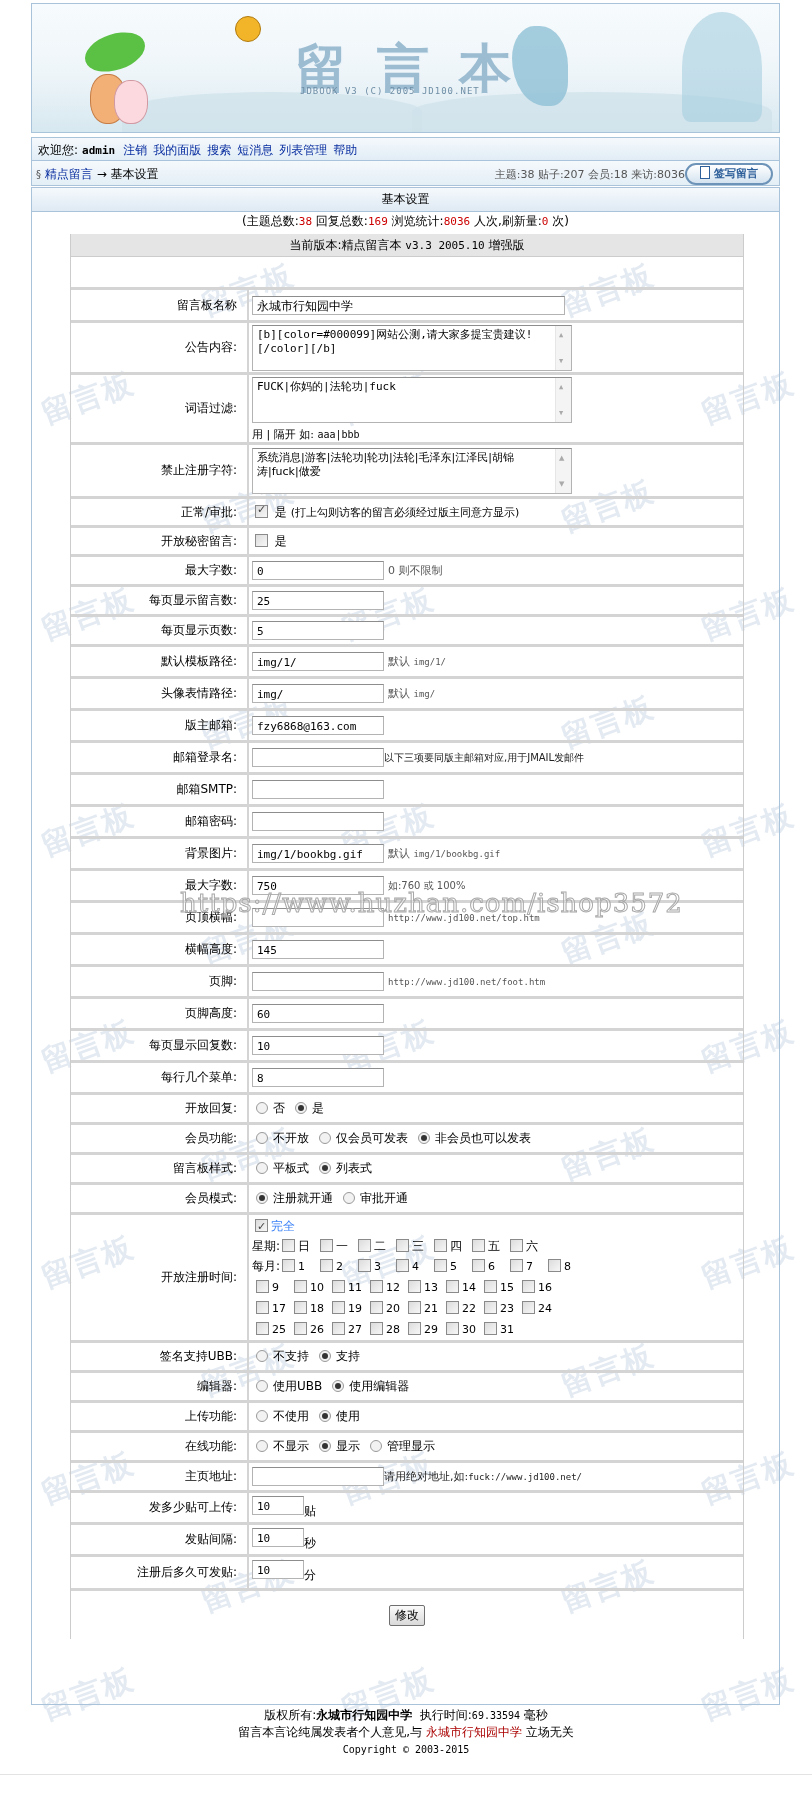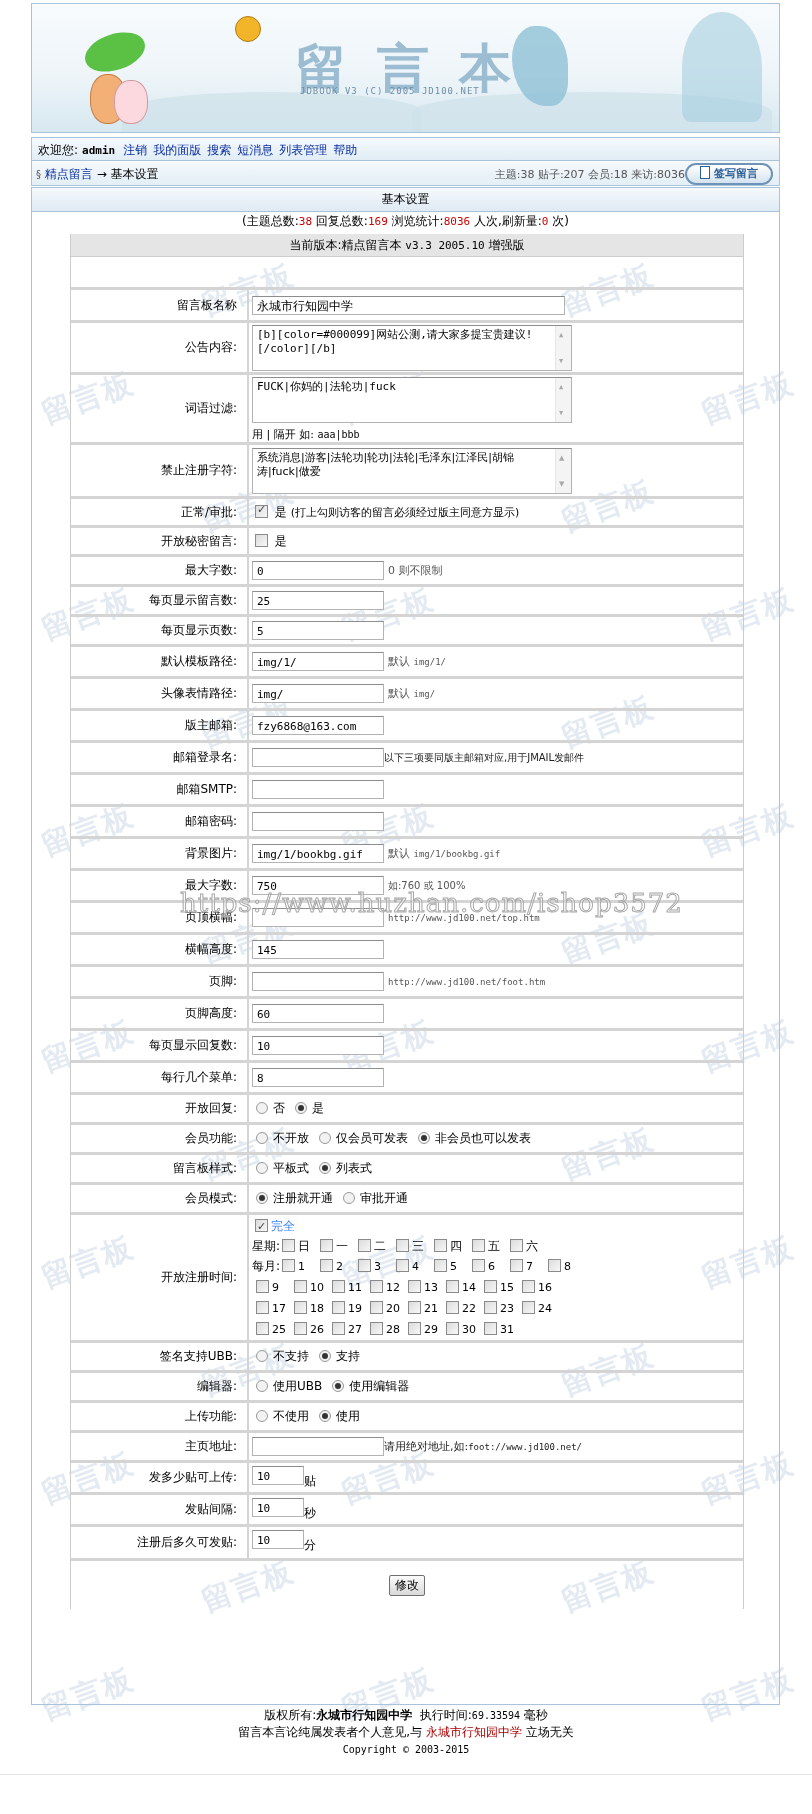--- a/index.html
+++ b/index.html
@@ -327,22 +327,28 @@
           <span class="rd"></span><span class="opt">使用UBB</span><span class="rd on"></span><span class="opt">使用编辑器</span>
         </td>
       </tr>
       <tr style="height:30px">
         <td class="lab">上传功能:</td>
         <td class="val">
           <span class="rd"></span><span class="opt">不使用</span><span class="rd on"></span><span class="opt">使用</span>
         </td>
       </tr>
       <tr style="height:30px">
+        <td class="lab">在线功能:</td>
+        <td class="val">
+          <span class="rd"></span><span class="opt">不显示</span><span class="rd on"></span><span class="opt">显示</span><span class="rd"></span><span class="opt">管理显示</span>
+        </td>
+      </tr>
+      <tr style="height:30px">
         <td class="lab">主页地址:</td>
-        <td class="val"><span class="in" style="width:132px"></span><span class="hint dark" style="margin-left:0;font-size:11px;"><span>请用绝对地址,如:</span><span class="mono" style="font-size:9px">foot://www.jd100.net/</span></span></td>
+        <td class="val"><span class="in" style="width:132px"></span><span class="hint dark" style="margin-left:0;font-size:11px;"><span>请用绝对地址,如:</span><span class="mono" style="font-size:9px">fuck://www.jd100.net/</span></span></td>
       </tr>
       <tr style="height:32px">
         <td class="lab">发多少贴可上传:</td>
         <td class="val"><span class="in" style="width:52px">10</span><span style="vertical-align:-6px">贴</span></td>
       </tr>
       <tr style="height:32px">
         <td class="lab">发贴间隔:</td>
         <td class="val"><span class="in" style="width:52px">10</span><span style="vertical-align:-6px">秒</span></td>
       </tr>
       <tr style="height:32px">

